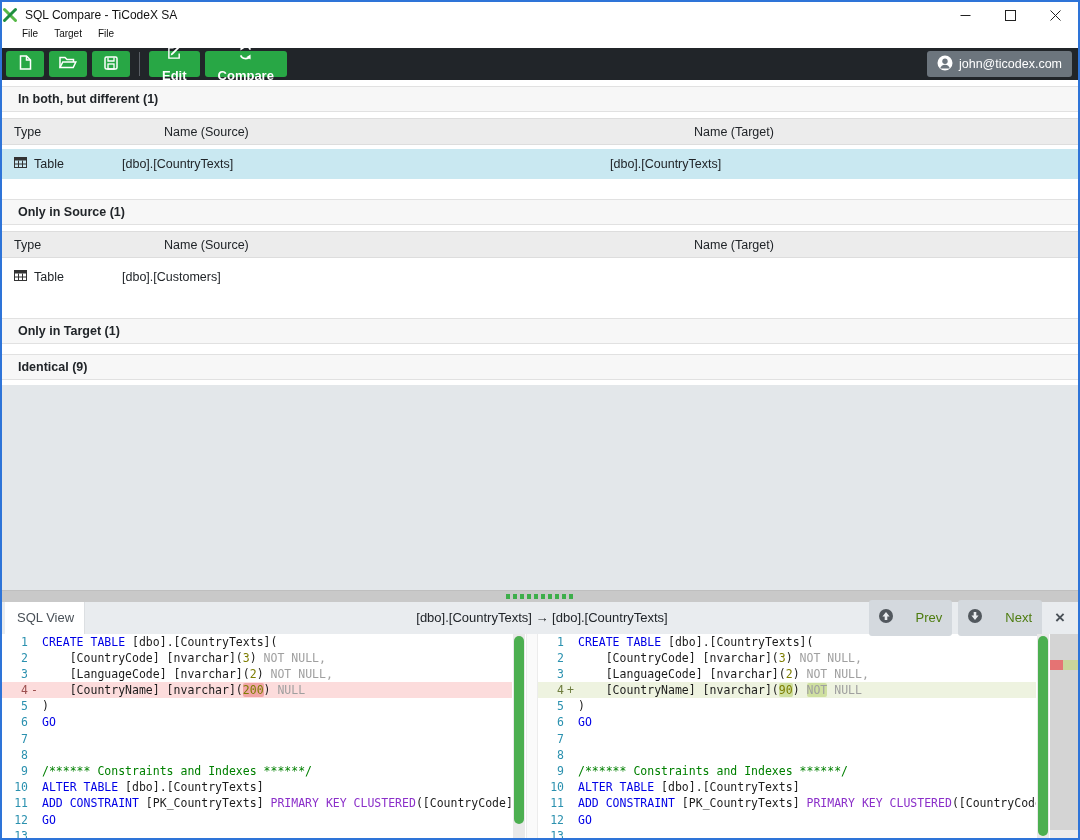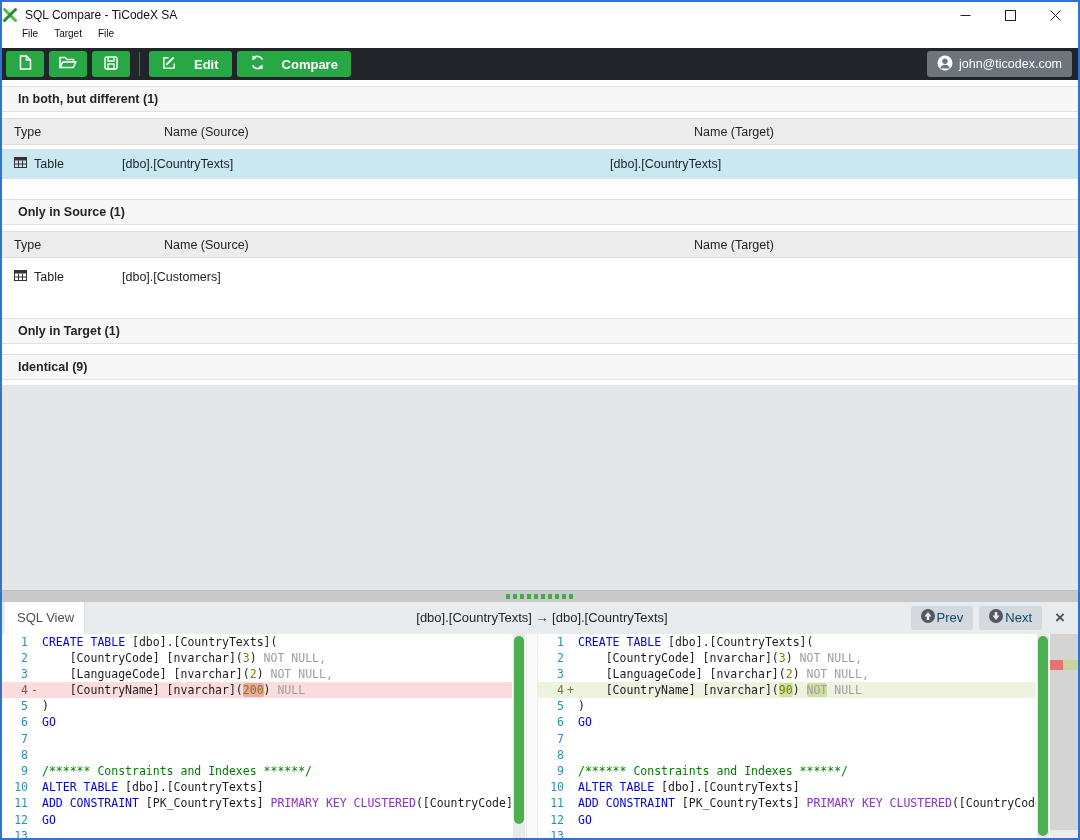--- a/index.html
+++ b/index.html
@@ -18,21 +18,21 @@
   .app-title { font-size: 12px; color: #111; }
   .win-controls { margin-left: auto; display: flex; height: 100%; }
   .win-btn { width: 45px; height: 100%; display: flex; align-items: center; justify-content: center; color: #222; }
 
   
   .menubar { height: 20px; flex: none; display: flex; align-items: flex-start; background: #fff; font-size: 10px; color: #111; padding-left: 12px; }
   .menu-item { padding: 0 8px; }
 
   
   .toolbar { height: 32px; flex: none; background: #212529; display: flex; align-items: center; padding: 0 4px; gap: 5px; }
-  .tb-btn { height: 26px; background: #28a745; border-radius: 3px; color: #fff; display: flex; align-items: center; justify-content: center; gap: 17px; font-size: 13px; font-weight: 600; border: none; }
+  .tb-btn { height: 26px; background: #28a745; border-radius: 3px; color: #fff; display: flex; align-items: center; justify-content: center; gap: 5px; font-size: 13px; font-weight: 600; border: none; flex-direction: column; }
   .tb-icon-btn { width: 38px; }
   .tb-label-btn { padding: 0 13px; }
   .tb-sep { width: 1px; height: 24px; background: #5a6066; margin: 0 4px; }
   .user-badge { margin-left: auto; margin-right: 2px; height: 26px; background: #6c757d; border-radius: 3px; color: #fff; font-size: 12.5px; display: flex; align-items: center; gap: 6px; padding: 0 10px; }
 
   
   #sections { flex: none; background: #fff; }
   .sec-header { height: 26px; background: #f7f7f7; border-top: 1px solid #e1e1e1; border-bottom: 1px solid #e1e1e1; display: flex; align-items: center; padding-left: 16px; font-size: 12.5px; font-weight: 600; color: #212529; }
   .col-row { height: 27px; margin-top: 6px; background: #ececec; border-top: 1px solid #ddd; border-bottom: 1px solid #ddd; display: flex; align-items: center; font-size: 12.5px; color: #212529; gap: 42px; }
   .data-row { height: 30px; margin-top: 4px; display: flex; align-items: center; font-size: 12.5px; color: #212529; background: #fff; }
@@ -45,21 +45,21 @@
 
   
   .splitter { height: 12px; flex: none; background: #c9c9c9; border-top: 1px solid #bfbfbf; display: flex; align-items: center; justify-content: center; }
   .splitter-handle { width: 68px; height: 5px; background: repeating-linear-gradient(90deg, #3dae4a 0 4px, rgba(0,0,0,0) 4px 7px); }
 
   
   .tabbar { height: 32px; flex: none; background: #e9ecef; display: flex; align-items: center; position: relative; }
   .tab { width: 80px; height: 100%; margin-left: 3px; background: #fff; border-right: 1px solid #dcdfe2; display: flex; align-items: center; padding-left: 12px; font-size: 13px; color: #495057; }
   .view-title { position: absolute; left: 4px; right: 0; text-align: center; font-size: 13px; color: #212529; pointer-events: none; }
   .nav-area { margin-left: auto; display: flex; align-items: center; gap: 6px; padding-right: 6px; position: relative; }
-  .nav-btn { height: 24px; background: #d4d9de; border: none; border-radius: 3px; display: flex; align-items: center; gap: 2px; padding: 0 10px; font-size: 13px; color: #0c4a6e; }
+  .nav-btn { height: 36px; background: #d4d9de; border: none; border-radius: 3px; display: flex; align-items: center; gap: 23px; padding: 0 10px; font-size: 13px; color: #4d7c0f; }
   .close-x { font-size: 17px; font-weight: bold; color: #495057; padding: 0 7px; }
 
   
   .code-wrap { flex: 1; display: flex; overflow: hidden; background: #fff; font-family: "DejaVu Sans Mono", monospace; font-size: 11.5px; }
   .pane { position: relative; overflow: hidden; }
   .pane-left { width: 524px; flex: none; }
   .pane-gap { width: 12px; flex: none; background: #fafafa; border-left: 1px solid #ececec; border-right: 1px solid #ececec; }
   .pane-right { flex: 1; }
   .lines { position: absolute; top: 0; bottom: 0; left: 0; }
   .pane-left .lines { right: 14px; }

